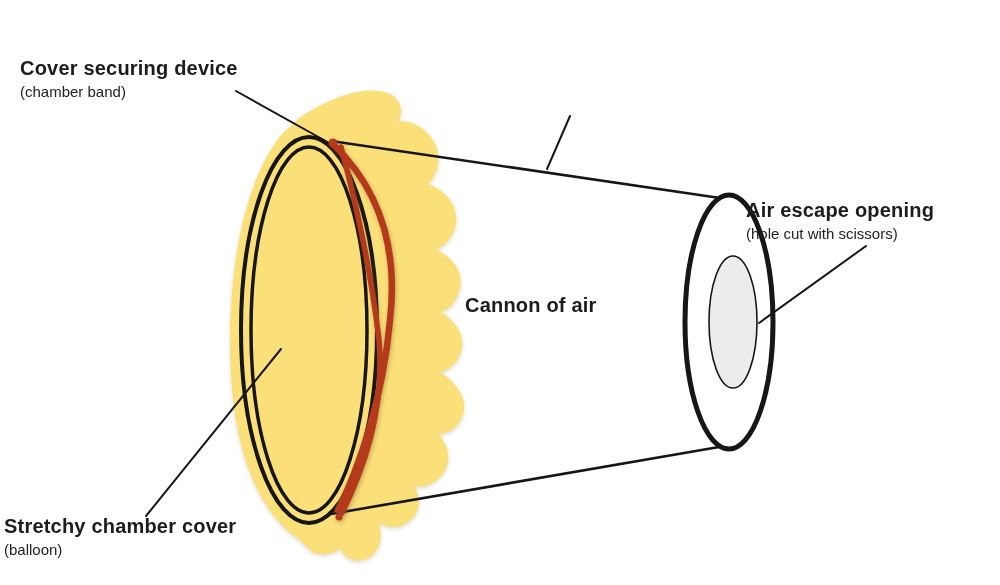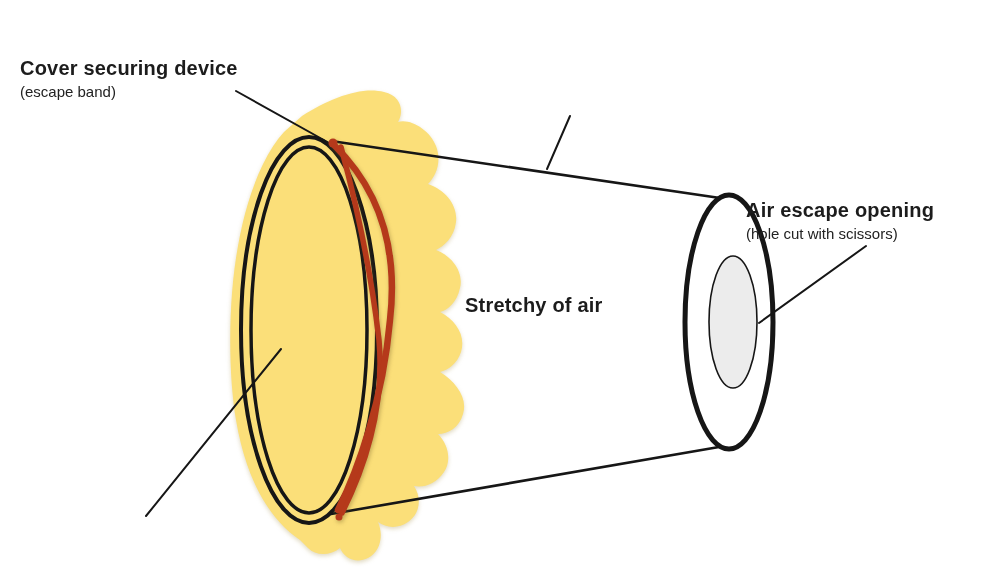--- a/index.html
+++ b/index.html
@@ -106,27 +106,31 @@
     <g class="rubber-band-group" fill="none" stroke-linecap="round">
       <path stroke-width="5.5" d="M 341,147 C 358,210 372,280 379,340 C 386,420 356,485 342,513" stroke="#B5391B"></path>
       <path stroke-width="6.5" d="M 334,145 C 380,190 398,250 390,320 C 383,400 358,470 338,510" stroke="#B5391B"></path>
       <circle stroke="none" cx="333" cy="143" r="4.5" fill="#B5391B"></circle>
       <circle stroke="none" cx="339" cy="517" r="3.5" fill="#B5391B"></circle>
     </g>
   </svg>
 
   <div class="label" id="label-cover">
     <span class="title">Cover securing device</span>
-    <span class="sub">(escape band)</span>
+    <span class="sub">(chamber band)</span>
   </div>
 
 
   <div class="label" id="label-air">
     <span class="title">Air escape opening</span>
     <span class="sub">(hole cut with scissors)</span>
   </div>
 
   <div class="label" id="label-chamber">
-    <span class="title">Stretchy of air</span>
+    <span class="title">Cannon of air</span>
   </div>
 
+  <div class="label" id="label-cover-bottom">
+    <span class="title">Stretchy chamber cover</span>
+    <span class="sub">(balloon)</span>
+  </div>
 
 </div>
 
 </body></html>

